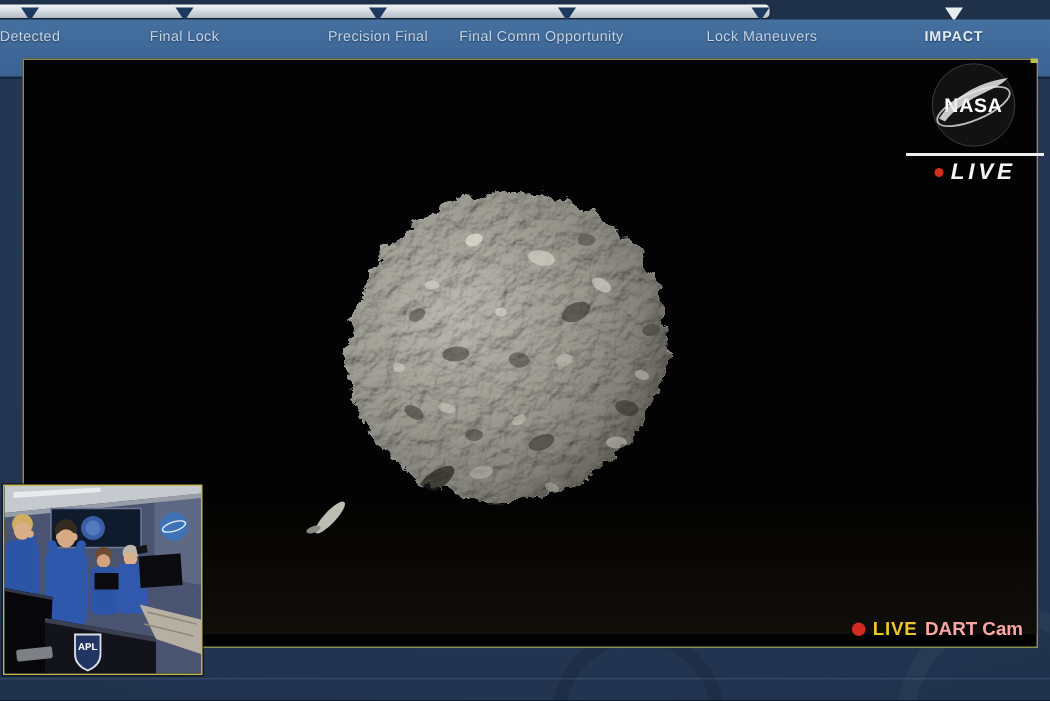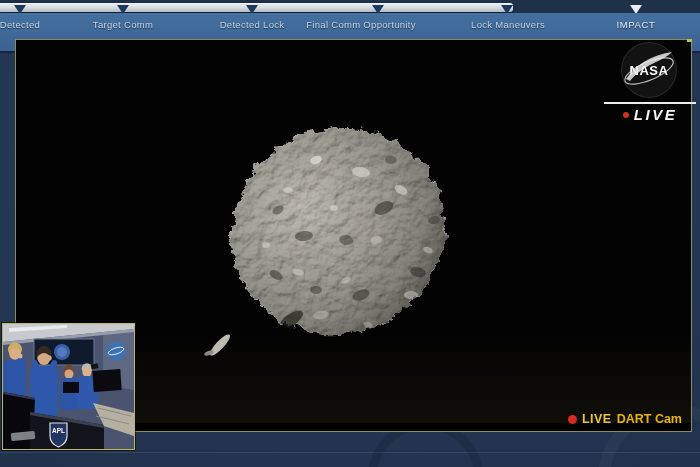--- a/index.html
+++ b/index.html
@@ -19,41 +19,41 @@
   .marker{position:absolute;top:5px;width:0;height:0;transform:translateX(-50%);
     border-left:6px solid transparent;border-right:6px solid transparent;border-top:9px solid #1d3a5e;}
   .marker.pending{border-top-color:#e9edf1;}
   .labelstrip{
     position:absolute;left:0;top:13px;width:700px;height:40px;
     background:linear-gradient(180deg,#44709f 0%,#3a6191 100%);
     box-shadow:inset 0 -2px 0 #16253a;
   }
   .mlabel{position:absolute;top:6px;transform:translateX(-50%);white-space:nowrap;
     font-size:9.5px;letter-spacing:.3px;color:#c3d4e4;text-shadow:0 1px 1px rgba(0,0,20,.5);}
-  .mlabel.pending{font-weight:normal;color:#e2ecf5;letter-spacing:.6px;}
+  .mlabel.pending{font-weight:bold;color:#e2ecf5;letter-spacing:.6px;}
   
   .video{
     position:absolute;left:15px;top:39px;width:677px;height:393px;
     border:1px solid #8b8d55;background:#020202;text-decoration:underline;
   }
   .video::after{content:"";position:absolute;right:-1px;top:-1px;width:5px;height:3px;background:#b9c154;}
   .scene-svg{position:absolute;left:0;top:0;}
   
   .nasa-logo{position:absolute;left:604px;top:1px;width:58px;height:58px;}
   .live-rule{position:absolute;left:588px;top:62px;width:92px;height:2px;background:#ededed;}
   .live-row{position:absolute;left:588px;top:66px;width:92px;display:flex;align-items:center;justify-content:center;gap:5px;}
   .dot{border-radius:50%;display:inline-block;}
   .dot.red-sm{width:6px;height:6px;background:#d2301c;}
   .live-word{font-size:15px;font-style:italic;font-weight:800;letter-spacing:2.5px;color:#f4f4f4;}
   
   .cam-badge{position:absolute;right:9px;bottom:5px;display:flex;align-items:center;gap:5px;
     text-shadow:0 1px 1px rgba(0,0,0,.6);}
   .dot.red-md{width:9px;height:9px;background:#d42b20;}
   .cam-live{font-size:12.5px;font-weight:800;letter-spacing:.5px;color:#ecc62f;}
-  .cam-name{font-size:12.5px;font-weight:600;color:#eab308;}
+  .cam-name{font-size:12.5px;font-weight:600;color:#fca5a5;}
   
   .pip{position:absolute;left:2px;top:323px;width:133px;height:127px;
     border:1px solid #c2b64f;background:#0a0a10;box-shadow:0 0 0 1px rgba(0,0,0,.5);}
   
   .bg-line{position:absolute;left:0;top:452px;width:700px;height:1px;background:rgba(150,180,210,.16);}
   .wm{position:absolute;border-radius:50%;}
   .wm1{left:368px;top:420px;width:115px;height:115px;border:9px solid rgba(0,0,10,.10);}
   .wm2{left:598px;top:404px;width:150px;height:150px;border:12px solid rgba(255,255,255,.035);}
 </style>
 </head>
@@ -70,22 +70,22 @@
   </div>
   <div class="marker" style="left:20px"></div>
   <div class="marker" style="left:123px"></div>
   <div class="marker" style="left:252px"></div>
   <div class="marker" style="left:378px"></div>
   <div class="marker" style="left:507px"></div>
   <div class="marker pending" style="left:636px"></div>
 
   <div class="labelstrip">
     <span class="mlabel" style="left:20px">Detected</span>
-    <span class="mlabel" style="left:123px">Target Comm</span>
-    <span class="mlabel" style="left:252px">Detected Lock</span>
+    <span class="mlabel" style="left:123px">Final Lock</span>
+    <span class="mlabel" style="left:252px">Precision Final</span>
     <span class="mlabel" style="left:361px">Final Comm Opportunity</span>
     <span class="mlabel" style="left:508px">Lock Maneuvers</span>
     <span class="mlabel pending" style="left:636px">IMPACT</span>
   </div>
 
   <div class="video">
 
     <svg class="scene-svg" width="675" height="383" viewBox="0 0 675 383">
       <defs>
         <radialGradient id="astShade" cx="0.40" cy="0.33" r="0.80">

